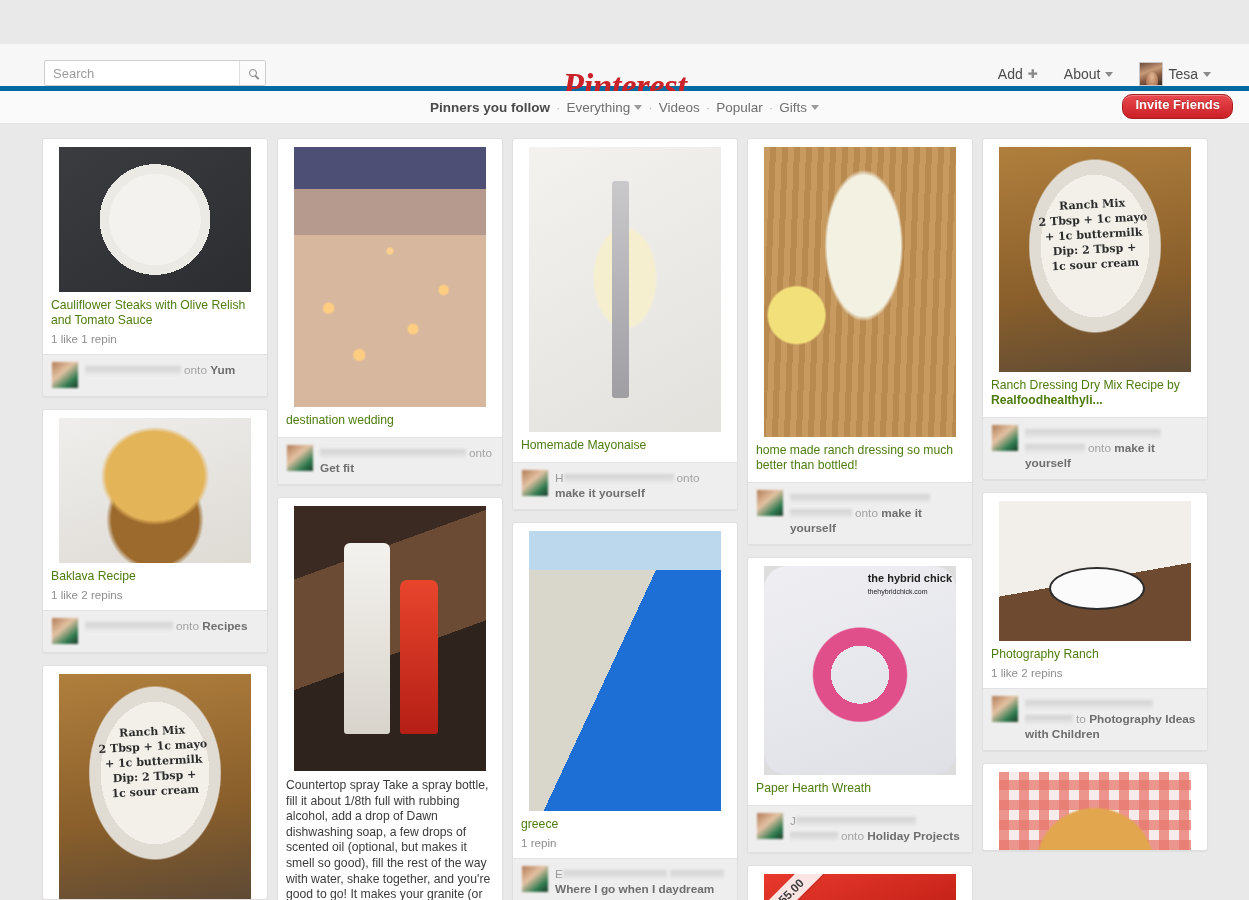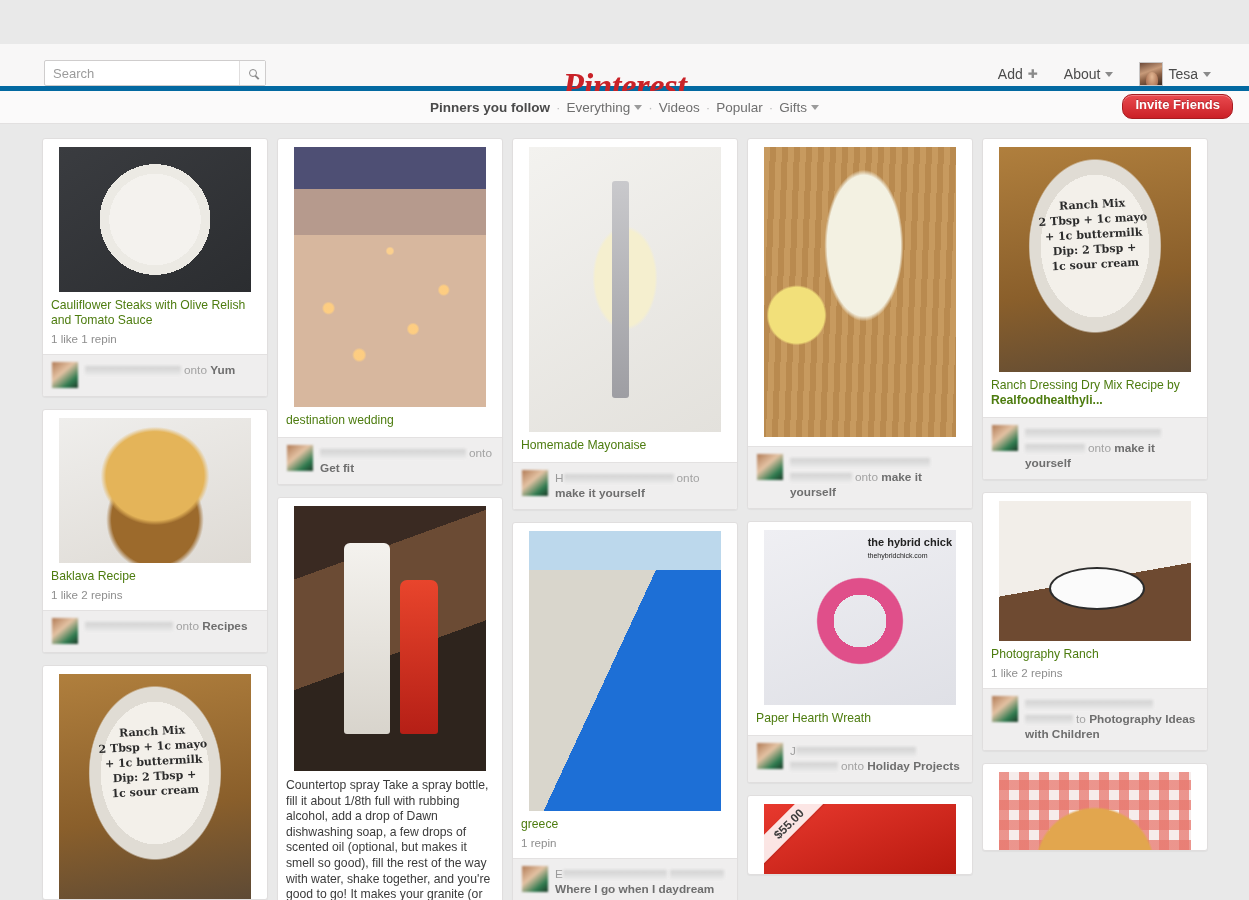--- a/index.html
+++ b/index.html
@@ -290,23 +290,23 @@
     linear-gradient(150deg,#f3f2ef,#e3e1dc);position:relative;}
   .i-mayo:before{content:"";position:absolute;left:43%;top:12%;width:9%;height:76%;
     background:linear-gradient(#c9c9cc,#9e9ea3);border-radius:3px;}
   .i-greece{height:280px;background:
     linear-gradient(#bcd8ec 0 14%, transparent 14%),
     linear-gradient(115deg,#d9d6cc 0 45%, #1d6fd6 45% 100%);}
   .i-ranch{height:290px;background:
     radial-gradient(ellipse at 52% 34%, #f3f1e2 0 26%, transparent 28%),
     radial-gradient(circle at 17% 58%, #f2e07a 0 12%, transparent 13%),
     repeating-linear-gradient(92deg,#c79a5f 0 6px,#b98a4f 6px 12px);}
-  .i-wreath{height:175px;background:
+  .i-wreath{height:209px;background:
     radial-gradient(circle at 50% 52%, transparent 0 20%, #e04f8a 20% 32%, transparent 33%),
-    linear-gradient(160deg,#efeff3,#dfe0e6);position:relative;}
+    linear-gradient(160deg,#efeff3,#dfe0e6);position:relative;border-radius:23px;}
   .i-wreath .hc{position:absolute;right:4px;top:6px;color:#222;font-size:11px;font-weight:bold;}
   .i-bag{height:70px;background:linear-gradient(160deg,#e8392e,#b8190f);}
   .i-photo{height:140px;background:
     linear-gradient(170deg,#f2eee9 0 55%, #6e4a31 55% 100%);position:relative;}
   .i-photo:before{content:"";position:absolute;left:26%;top:47%;width:48%;height:28%;
     background:#fbfbfb;border:2px solid #2c2c2c;border-radius:50%;}
   .i-pie{height:78px;background:
     radial-gradient(ellipse at 50% 118%, #e2a64e 0 42%, transparent 44%),
     repeating-linear-gradient(0deg, rgba(232,120,110,.75) 0 10px, transparent 10px 20px),
     repeating-linear-gradient(90deg, rgba(232,120,110,.75) 0 10px, transparent 10px 20px),
@@ -444,20 +444,21 @@
             <div class="attr-av" style="background: linear-gradient(140deg, rgb(176, 122, 85), rgb(228, 194, 163) 40%, rgb(46, 122, 79) 75%, rgb(28, 58, 39));"></div>
             <div class="attr-txt"><span style="color: rgb(154, 154, 154);">E</span><span class="redact" style="width: 104px;"></span><span class="redact" style="width: 54px;"></span><span class="boardname">Where I go when I daydream</span></div>
           </div>
         </div>
       </div>
       <div class="col">
         <div class="pin">
           <div class="thumb ribbon-wrap">
             <div class="img i-ranch"></div>
           </div>
+          <div class="pin-title">home made ranch dressing so much better than bottled!</div>
           <div style="height: 9px;"></div>
           <div class="attr">
             <div class="attr-av" style="background: linear-gradient(140deg, rgb(176, 122, 85), rgb(228, 194, 163) 40%, rgb(46, 122, 79) 75%, rgb(28, 58, 39));"></div>
             <div class="attr-txt"><span class="redact" style="width: 140px;"></span><span class="redact" style="width: 62px;"></span><span class="onto">onto </span><span class="boardname">make it yourself</span></div>
           </div>
         </div>
         <div class="pin">
           <div class="thumb ribbon-wrap">
             <div class="img i-wreath">
               <div class="hc">the hybrid chick<br><span style="font-size:7px;font-weight:normal">thehybridchick.com</span></div>

